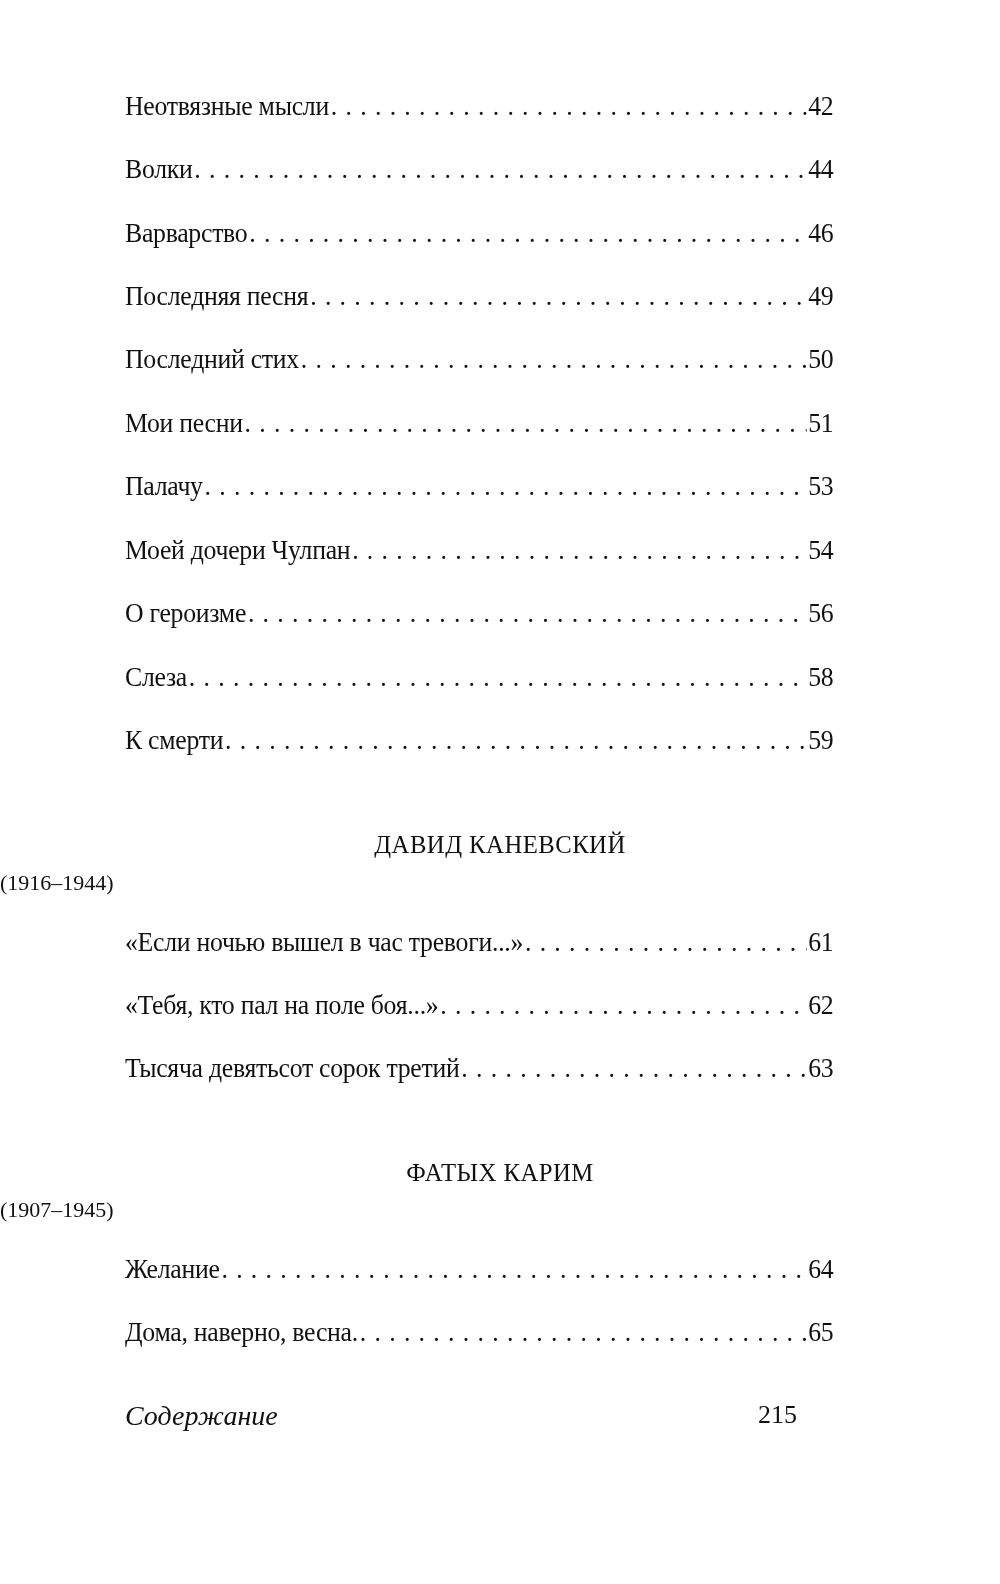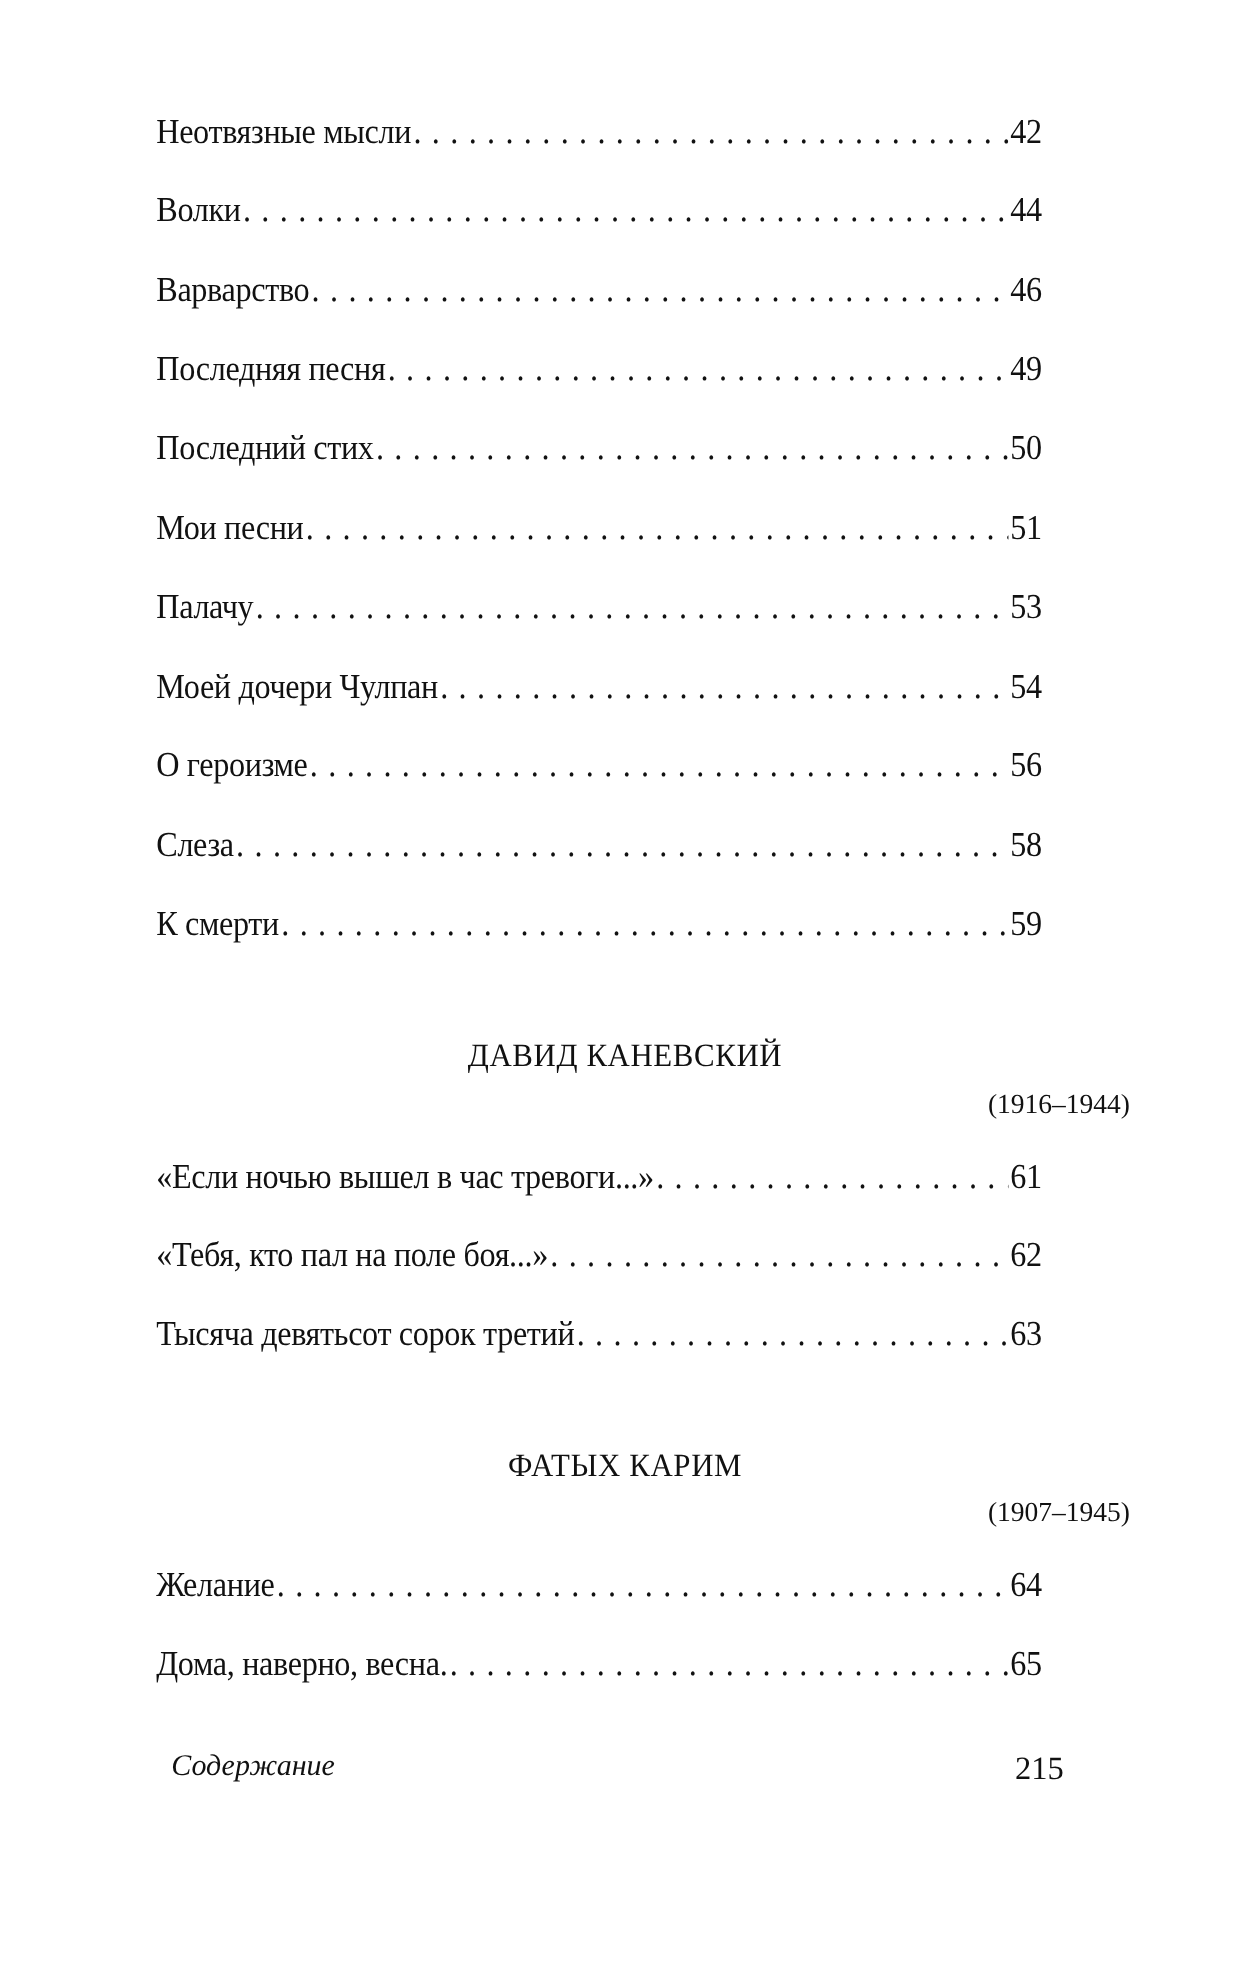--- a/index.html
+++ b/index.html
@@ -7,23 +7,23 @@
          font-family:"Liberation Serif", "DejaVu Serif", serif; color:#111; }
   .row { position:absolute; left:125px; width:708px; height:36px;
          display:flex; align-items:baseline; font-size:28px; letter-spacing:-0.3px;
          transform:scaleX(0.92); transform-origin:left center; width:770px; }
   .row .t { white-space:nowrap; }
   .row .dots { flex:1; overflow:hidden; white-space:nowrap; margin:0 2px; letter-spacing:6.2px; }
   .row .dots::after { content:". . . . . . . . . . . . . . . . . . . . . . . . . . . . . . . . . . . . . . . . . . . . . . . . . . . . . . . . . . . . . . . . . . . . . . . . . . . . . . . . . . ."; letter-spacing:1px; }
   .row .p { white-space:nowrap; }
   .author { position:absolute; left:0; width:1000px; text-align:center; font-size:26px;
             letter-spacing:0.5px; transform:scaleX(0.95); }
-  .years { position:absolute; left:0; width:904px; text-align:right; font-size:22px; }
-  .footer-l { position:absolute; left:125px; top:1400px; font-size:24px; font-style:italic;margin-left:12px; }
-  .footer-r { position:absolute; left:788px; width:63px; text-align:right; top:1400px; font-size:26px; }
+  .years { position:absolute; left:0; width:904px; text-align:left; font-size:22px; }
+  .footer-l { position:absolute; left:125px; top:1400px; font-size:28px; font-style:italic; }
+  .footer-r { position:absolute; left:734px; width:63px; text-align:right; top:1400px; font-size:26px; }
 </style>
 </head>
 <body>
 
 <div class="row" style="top:90px">
   <span class="t">Неотвязные мысли</span>
     <span class="dots"></span>
     <span class="p">42</span>
 </div>
 <div class="row" style="top:153px">

